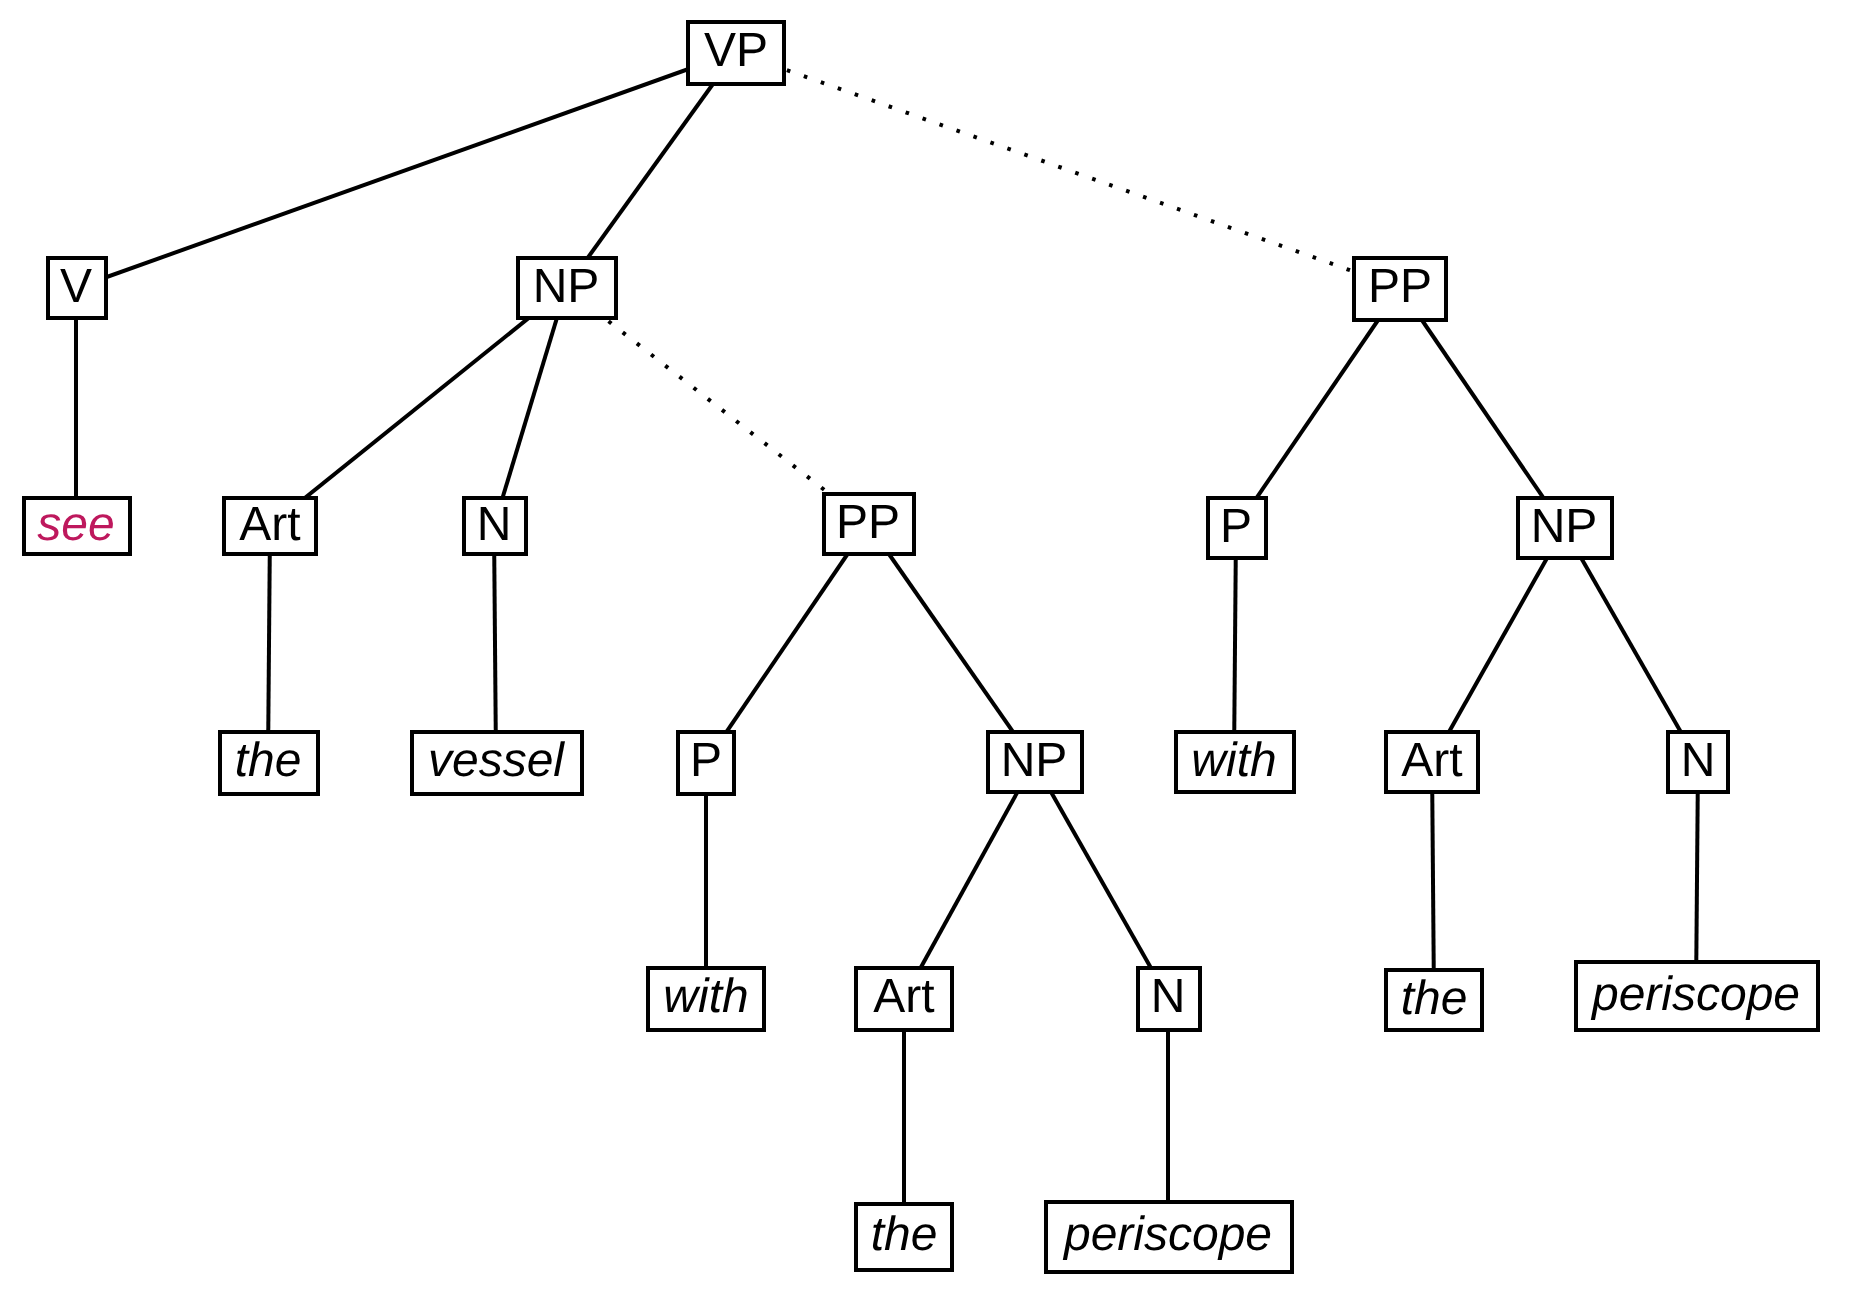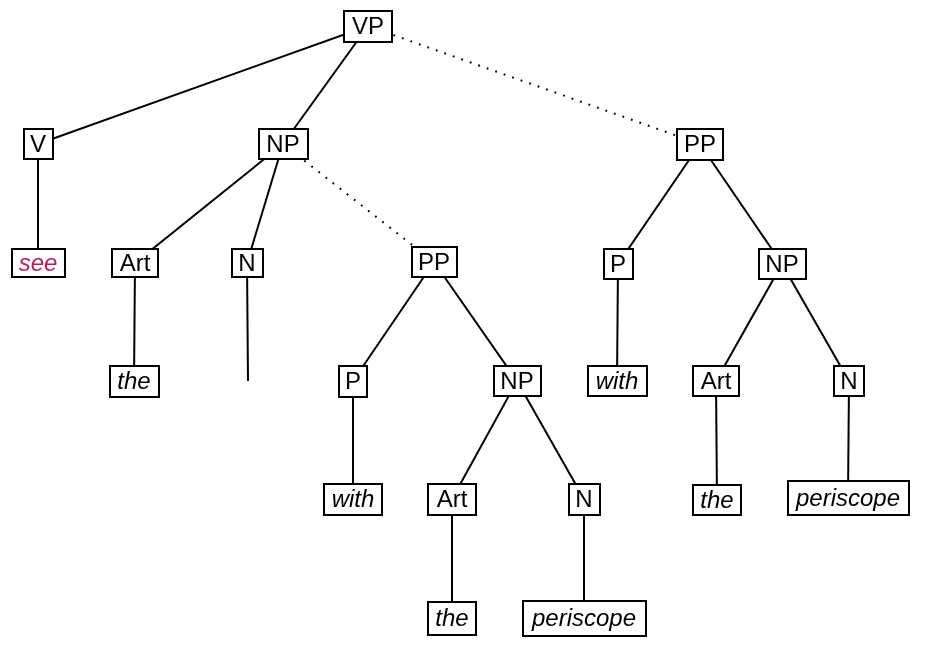--- a/index.html
+++ b/index.html
@@ -88,20 +88,21 @@
       <div class="node" style="left: 22.5px; top: 128px; width: 31px; height: 32px; border-color: rgb(0, 0, 0); color: rgb(0, 0, 0);">V</div>
       <div class="node" style="left: 257.5px; top: 128px; width: 51px; height: 32px; border-color: rgb(0, 0, 0); color: rgb(0, 0, 0);">NP</div>
       <div class="node" style="left: 676px; top: 127.5px; width: 48px; height: 33px; border-color: rgb(0, 0, 0); color: rgb(0, 0, 0);">PP</div>
       <div class="node terminal" style="left: 10.5px; top: 248px; width: 55px; height: 30px; border-color: rgb(0, 0, 0); color: #be185d;">see</div>
       <div class="node" style="left: 111px; top: 248px; width: 48px; height: 30px; border-color: rgb(0, 0, 0); color: rgb(0, 0, 0);">Art</div>
       <div class="node" style="left: 230.5px; top: 248px; width: 33px; height: 30px; border-color: rgb(0, 0, 0); color: rgb(0, 0, 0);">N</div>
       <div class="node" style="left: 410.5px; top: 246px; width: 47px; height: 32px; border-color: rgb(0, 0, 0); color: rgb(0, 0, 0);">PP</div>
       <div class="node" style="left: 602.5px; top: 248px; width: 31px; height: 32px; border-color: rgb(0, 0, 0); color: rgb(0, 0, 0);">P</div>
       <div class="node" style="left: 757.5px; top: 248px; width: 49px; height: 32px; border-color: rgb(0, 0, 0); color: rgb(0, 0, 0);">NP</div>
       <div class="node terminal" style="left: 108.5px; top: 364.5px; width: 51px; height: 33px; border-color: rgb(0, 0, 0); color: rgb(0, 0, 0);">the</div>
+      <div class="node terminal" style="left: 204.5px; top: 364.5px; width: 87px; height: 33px; border-color: rgb(0, 0, 0); color: rgb(0, 0, 0);">vessel</div>
       <div class="node" style="left: 338px; top: 364.5px; width: 30px; height: 33px; border-color: rgb(0, 0, 0); color: rgb(0, 0, 0);">P</div>
       <div class="node" style="left: 492.5px; top: 365px; width: 49px; height: 32px; border-color: rgb(0, 0, 0); color: rgb(0, 0, 0);">NP</div>
       <div class="node terminal" style="left: 586.5px; top: 365px; width: 61px; height: 32px; border-color: rgb(0, 0, 0); color: rgb(0, 0, 0);">with</div>
       <div class="node" style="left: 692px; top: 365px; width: 48px; height: 32px; border-color: rgb(0, 0, 0); color: rgb(0, 0, 0);">Art</div>
       <div class="node" style="left: 833px; top: 365px; width: 32px; height: 32px; border-color: rgb(0, 0, 0); color: rgb(0, 0, 0);">N</div>
       <div class="node terminal" style="left: 323px; top: 482.5px; width: 60px; height: 33px; border-color: rgb(0, 0, 0); color: rgb(0, 0, 0);">with</div>
       <div class="node" style="left: 427px; top: 482.5px; width: 50px; height: 33px; border-color: rgb(0, 0, 0); color: rgb(0, 0, 0);">Art</div>
       <div class="node" style="left: 567.5px; top: 482.5px; width: 33px; height: 33px; border-color: rgb(0, 0, 0); color: rgb(0, 0, 0);">N</div>
       <div class="node terminal" style="left: 692px; top: 484px; width: 50px; height: 32px; border-color: rgb(0, 0, 0); color: rgb(0, 0, 0);">the</div>
       <div class="node terminal" style="left: 786.5px; top: 480px; width: 123px; height: 36px; border-color: rgb(0, 0, 0); color: rgb(0, 0, 0);">periscope</div>

